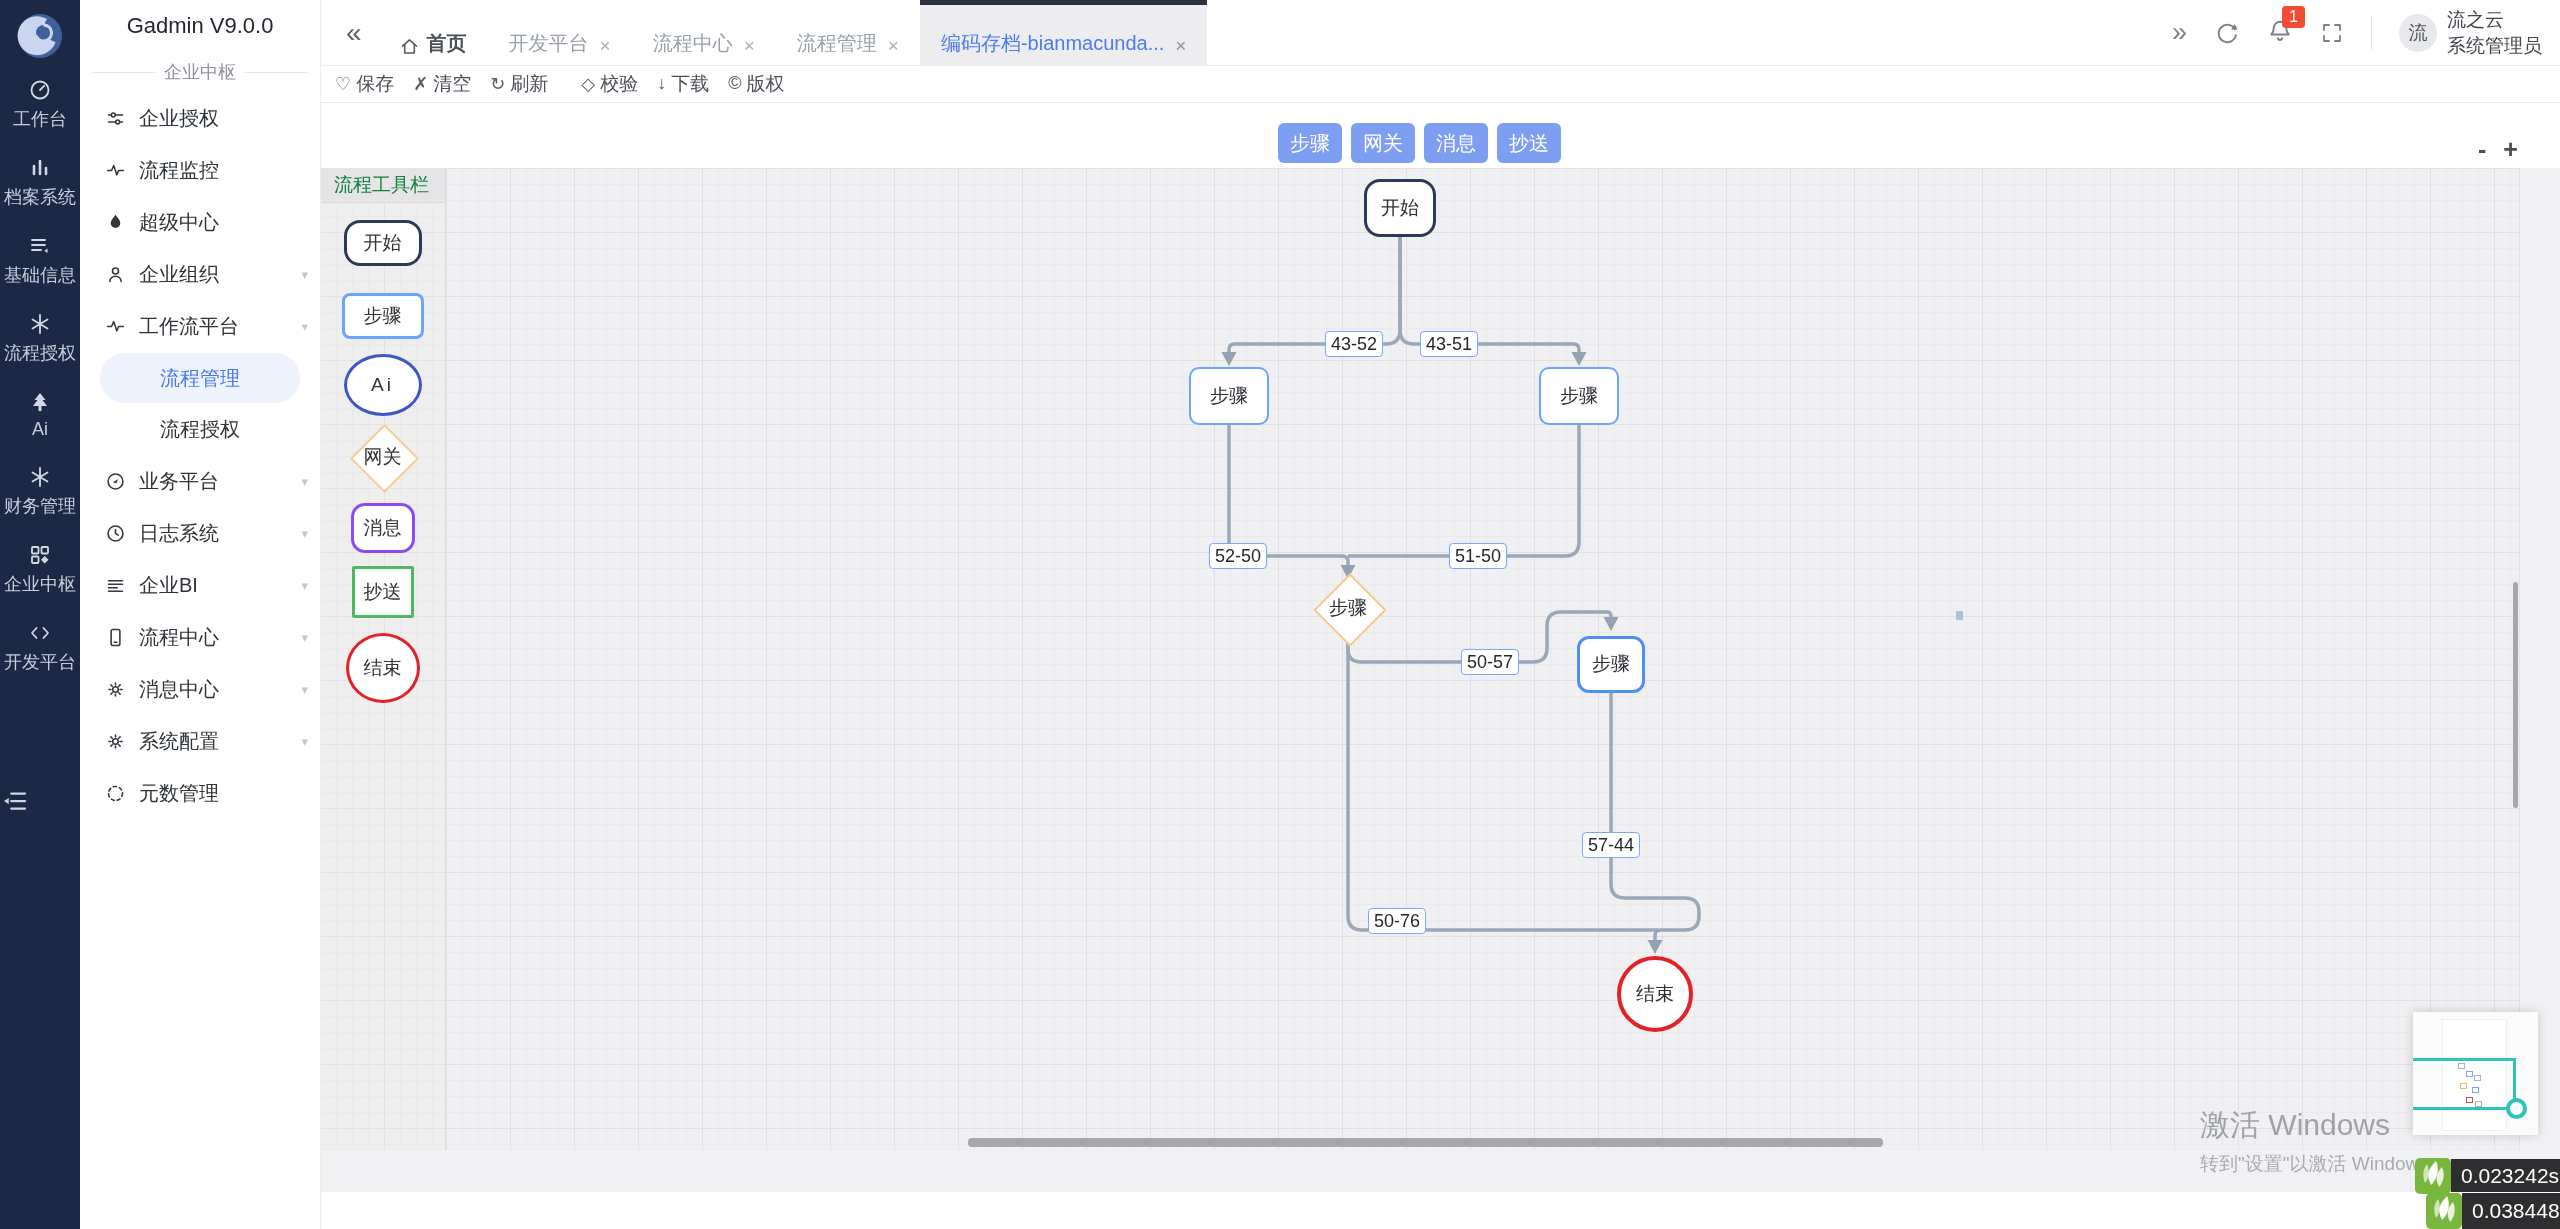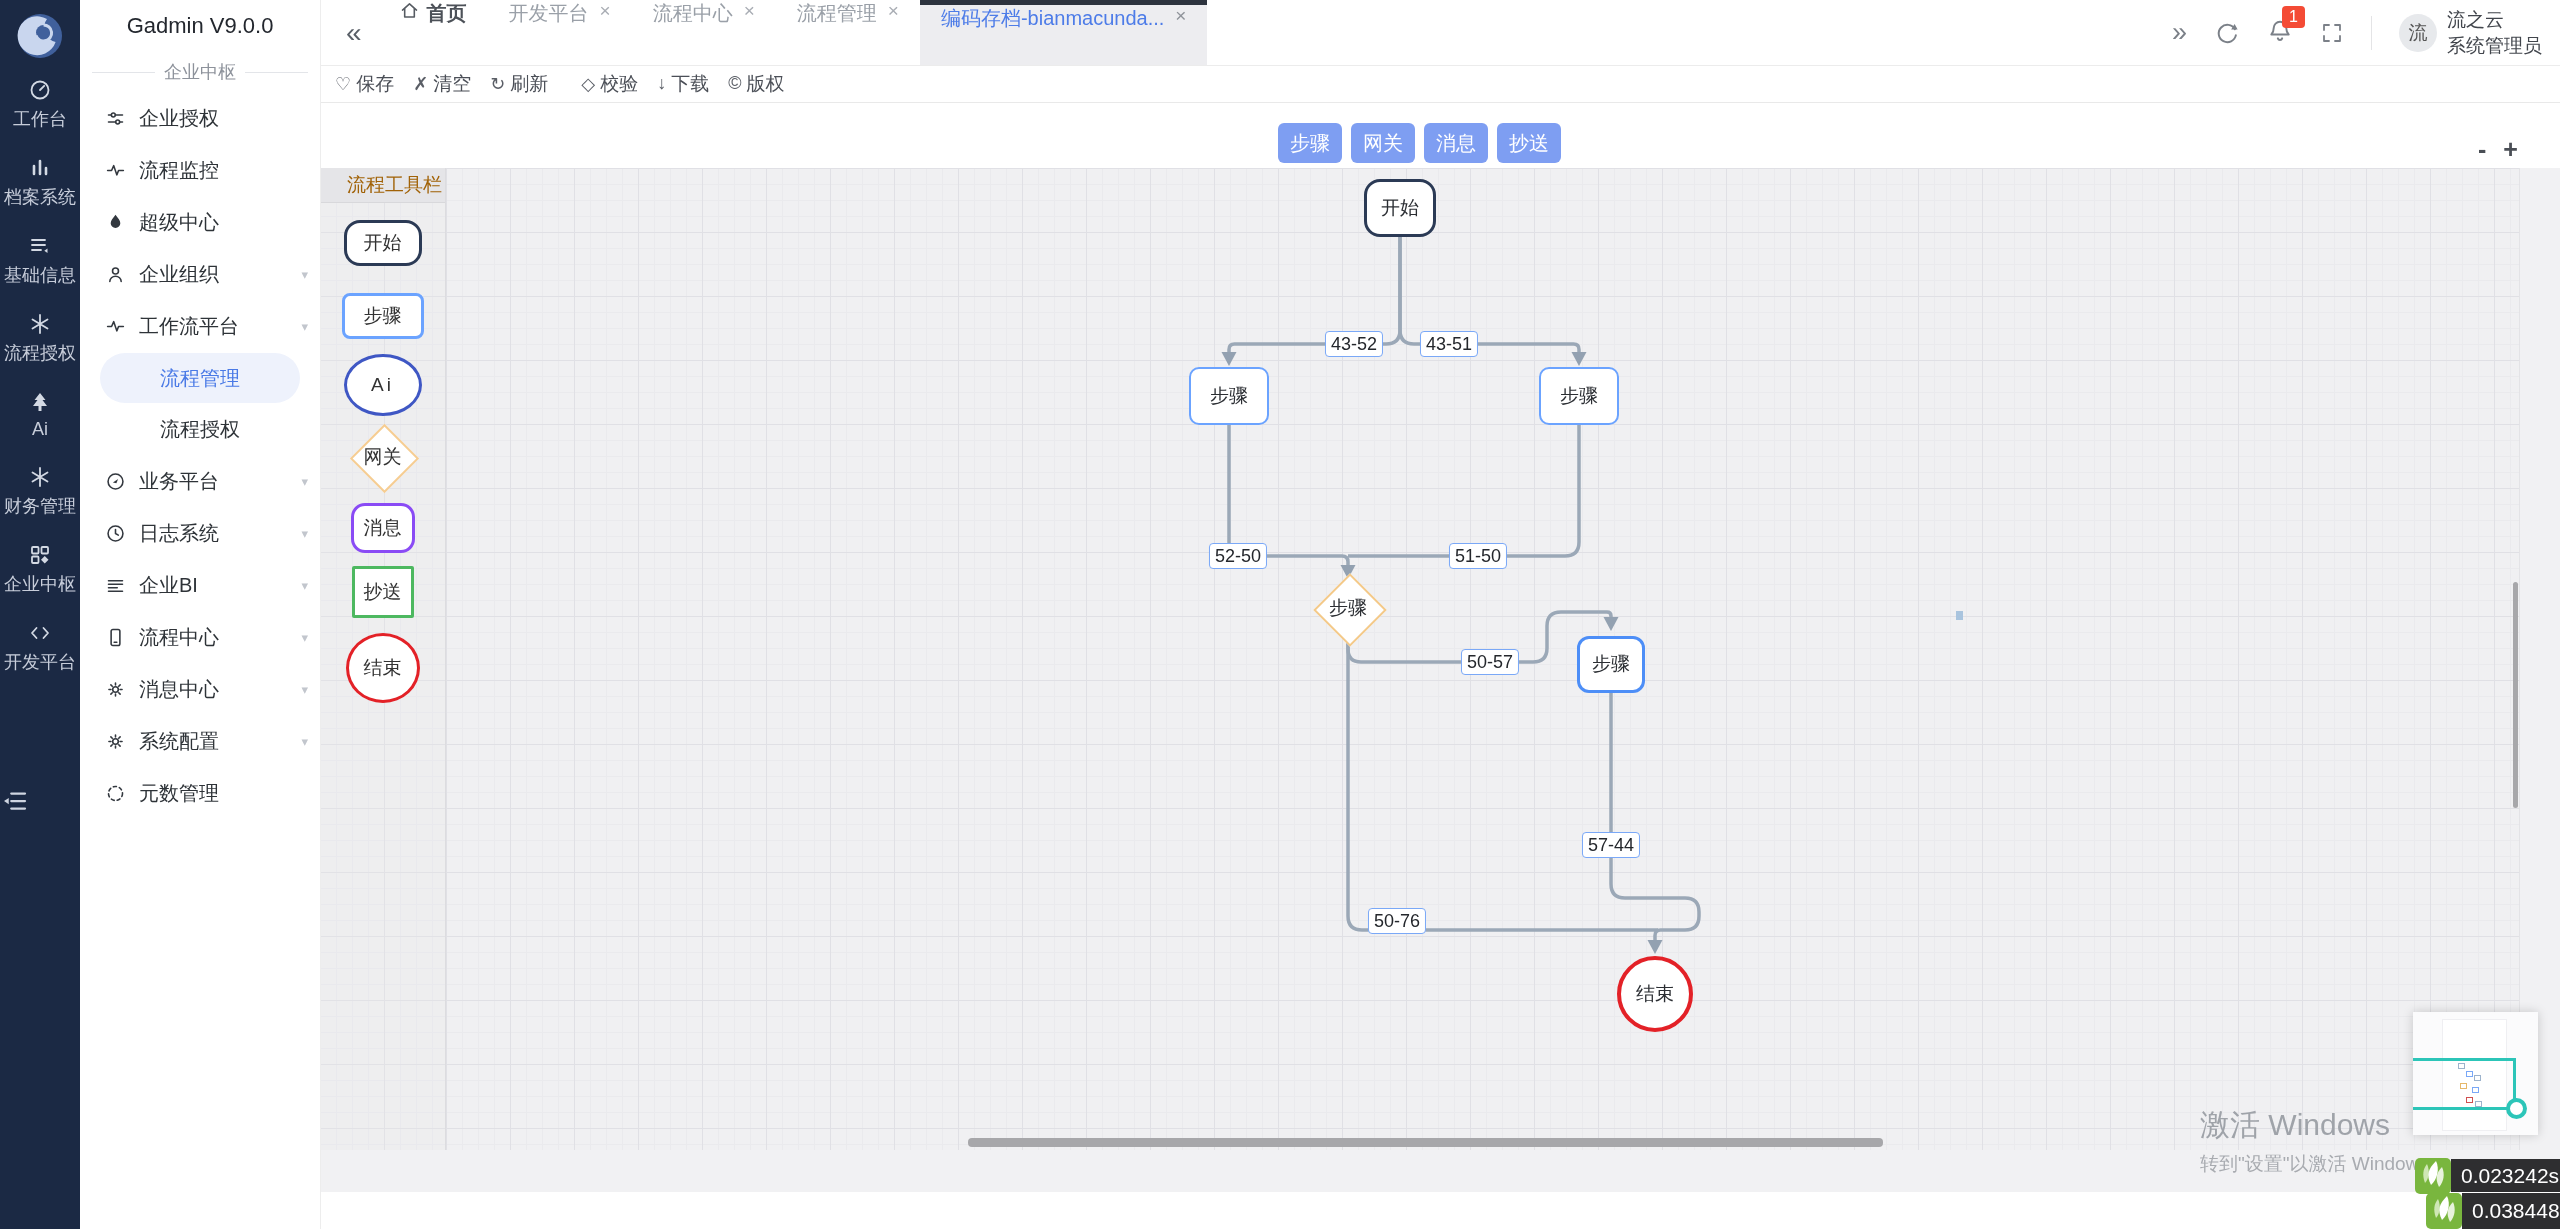--- a/index.html
+++ b/index.html
@@ -26,21 +26,21 @@
   .sb-item .ic{margin-right:13px;color:#33383f}
   .sb-item .arrow{margin-left:auto;color:#c2c6cd;font-size:13px}
   .sb-sub{height:50px;margin:1px 20px;display:flex;align-items:center;justify-content:center;
           font-size:20px;color:#2e3338;border-radius:26px;cursor:pointer}
   .sb-sub.active{background:#eef2fc;color:#4a7ae6}
 
   
   .tabbar{position:absolute;left:320px;top:0;right:0;height:65px;background:#fff;border-bottom:1px solid #ececec;
           display:flex;align-items:center;z-index:15}
   .tab-collapse{padding:0 16px 0 26px;color:#5a6068;font-size:28px;cursor:pointer}
-  .tab{display:flex;align-items:flex-start;gap:11px;padding:0 21px;height:100%;font-size:20px;color:#9aa0a8;cursor:pointer;box-sizing:border-box}
+  .tab{display:flex;align-items:flex-end;gap:11px;padding:8px 21px;height:100%;font-size:20px;color:#9aa0a8;cursor:pointer;box-sizing:border-box}
   .tab.home{color:#4c5158;font-weight:700;gap:7px}
   .tab.home .ic{color:#565b62}
   .tab .close{color:#a9adb4;font-size:19px}
   .tab.active{background:#ededf0;border-top:5px solid #2d333e;color:#4d7ce8}
   .tab.active .close{color:#8f939a}
   .topbar-right{position:absolute;right:0;top:0;height:65px;display:flex;align-items:center;gap:27px;padding-right:18px;z-index:16;background:#fff}
   .tb-icon{color:#7b8088;cursor:pointer}
   .tb-chevrons{font-size:27px;color:#7b8088;cursor:pointer}
   .bell-wrap{position:relative}
   .bell-badge{position:absolute;top:-12px;left:15px;background:#f44b35;color:#fff;font-size:16px;line-height:1;
@@ -64,22 +64,22 @@
         font-family:inherit}
   .zoomers{position:absolute;left:2158px;top:70px;display:flex;gap:17px;font-size:25px;font-weight:700;color:#4a4e55;z-index:6}
   .zoomers span{cursor:pointer}
 
   
   .workspace{position:absolute;left:0;top:103px;width:100%;height:982px;display:flex}
   .palette{width:125px;position:relative;background-color:#eeeeef;border-right:1px solid #dcdcdf;flex:none;
       background-image:linear-gradient(#e2e2e6 1px,transparent 1px),linear-gradient(90deg,#e2e2e6 1px,transparent 1px),
                        linear-gradient(#e9e9ed 1px,transparent 1px),linear-gradient(90deg,#e9e9ed 1px,transparent 1px);
       background-size:64px 64px,64px 64px,16px 16px,16px 16px}
-  .palette-head{height:34px;background:#e5e5e8;color:#a16207;font-size:19px;display:flex;align-items:center;
-                padding-left:27px;border-bottom:1px solid #d8d8db;position:relative;z-index:2}
+  .palette-head{height:34px;background:#e5e5e8;color:#15803d;font-size:19px;display:flex;align-items:center;
+                padding-left:14px;border-bottom:1px solid #d8d8db;position:relative;z-index:2}
   .pal-item{position:absolute;left:50%;transform:translateX(-50%);background:#fff;display:flex;align-items:center;
             justify-content:center;font-size:19px;color:#333;cursor:grab;box-sizing:border-box;z-index:2}
   .pal-start{width:78px;height:46px;top:52px;border:3.5px solid #2b3a55;border-radius:16px}
   .pal-step{width:82px;height:46px;top:125px;border:3px solid #6ba3ff;border-radius:8px}
   .pal-ai{width:78px;height:62px;top:186px;border:3px solid #3f57c4;border-radius:50%;letter-spacing:3px}
   .pal-gateway{width:64px;height:64px;top:257px;background:transparent}
   .pal-gateway .rot{position:absolute;left:9px;top:9px;width:45px;height:45px;background:#fff;border:2.5px solid #f6cd92;transform:rotate(45deg)}
   .pal-gateway .dlbl{position:relative;z-index:1}
   .pal-message{width:64px;height:50px;top:335px;border:3.5px solid #8a4bf5;border-radius:14px}
   .pal-copy{width:62px;height:52px;top:398px;border:3px solid #4db860;border-radius:2px}

